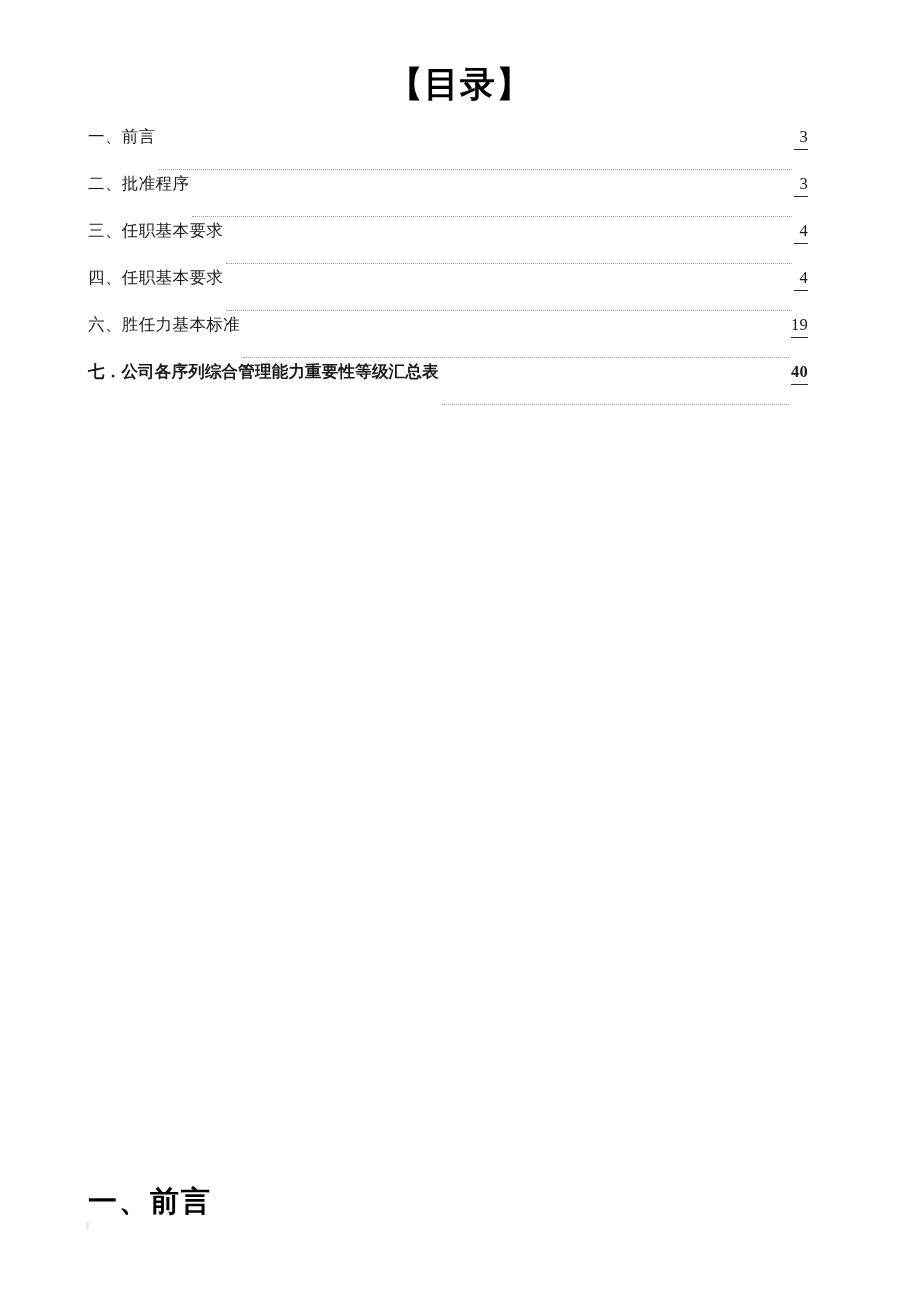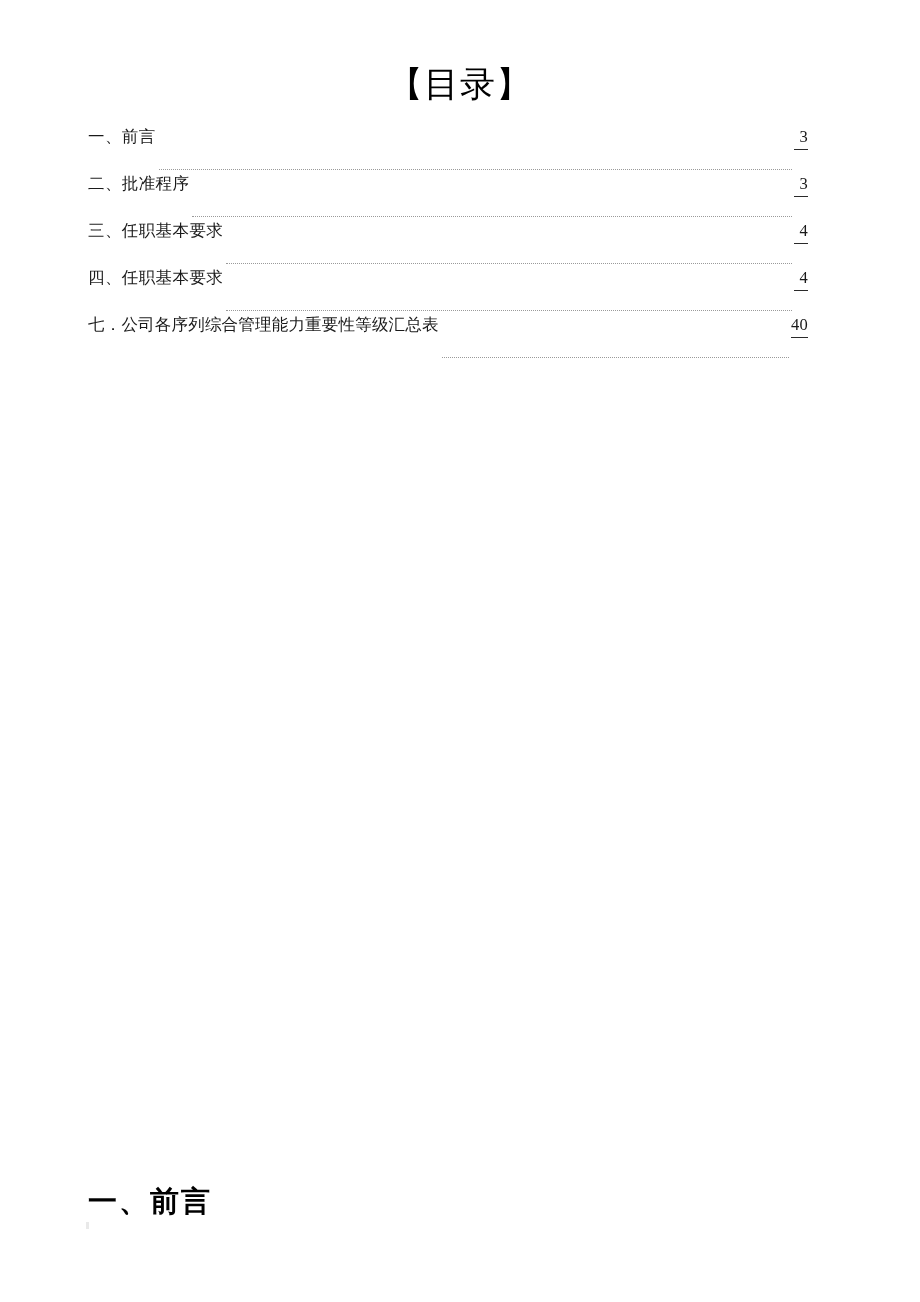--- a/index.html
+++ b/index.html
@@ -25,21 +25,21 @@
 
   
   .toc-title {
     position: absolute;
     top: 63px;
     left: 0;
     width: 920px;
     text-align: center;
     font-family: "Liberation Serif", "DejaVu Serif", serif;
     font-size: 35px;
-    font-weight: normal;
+    font-weight: bold;
     letter-spacing: 1px;
     line-height: 44px;
     color: #000000;
     white-space: nowrap;
   }
 
   
   .toc-list {
     position: absolute;
     top: 126px;
@@ -83,21 +83,21 @@
     min-width: 14px;
     border-bottom: 1px solid #2a2a2a;
     padding-bottom: 1px;
     font-size: 16.5px;
     letter-spacing: 0.2px;
   }
 
   
   .toc-row.strong .toc-label,
   .toc-row.strong .toc-page {
-    font-weight: normal;
+    font-weight: bold;
     letter-spacing: 0.2px;
   }
 
   
   .section-heading {
     position: absolute;
     top: 1182px;
     left: 88px;
     font-size: 29px;
     font-weight: bold;
@@ -139,20 +139,25 @@
       <a class="toc-row" href="#">
         <span class="toc-label">三、任职基本要求</span>
         <span class="toc-leader"></span>
         <span class="toc-page">4</span>
       </a>
       <a class="toc-row" href="#">
         <span class="toc-label">四、任职基本要求</span>
         <span class="toc-leader"></span>
         <span class="toc-page">4</span>
       </a>
+      <a class="toc-row" href="#">
+        <span class="toc-label">六、胜任力基本标准</span>
+        <span class="toc-leader"></span>
+        <span class="toc-page">19</span>
+      </a>
       <a class="toc-row strong" href="#">
         <span class="toc-label">七．公司各序列综合管理能力重要性等级汇总表</span>
         <span class="toc-leader"></span>
         <span class="toc-page">40</span>
       </a>
     </div>
 
   <div class="section-heading">一、前言</div>
 
   <div class="scan-speck"></div>

